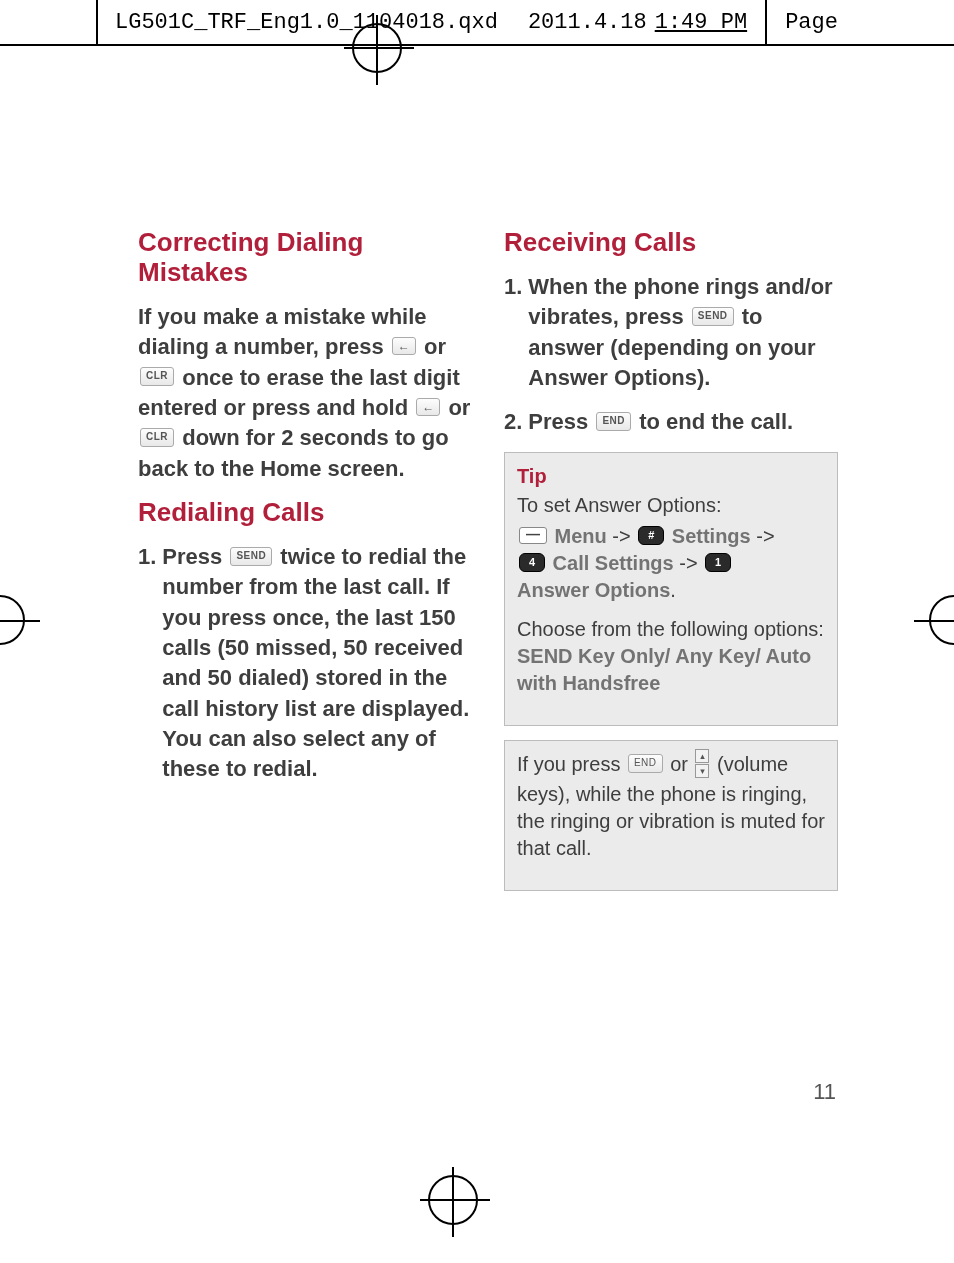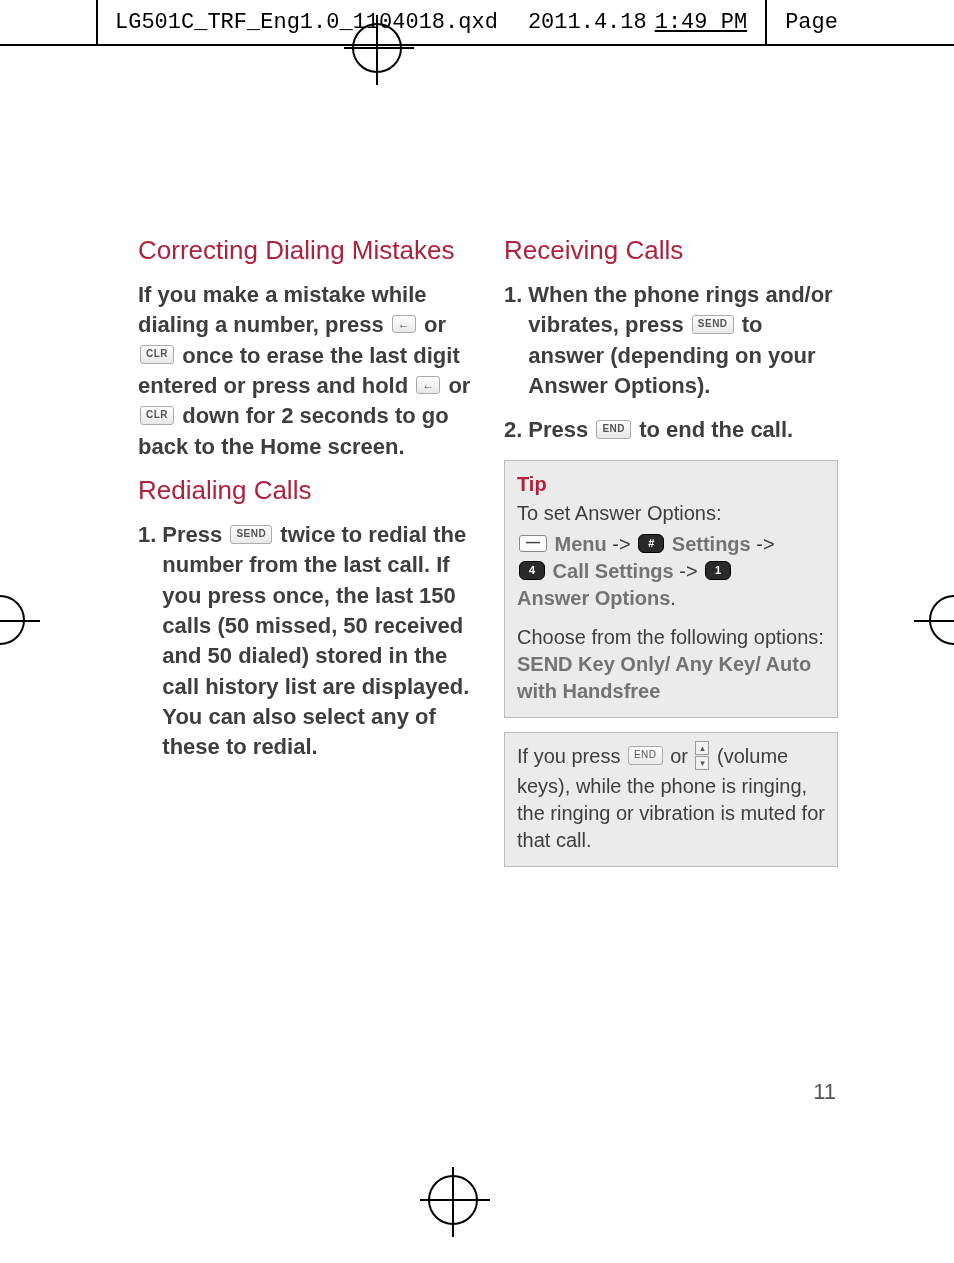--- a/index.html
+++ b/index.html
@@ -79,24 +79,24 @@
     position:absolute;
     left:138px; top:225px;
     width:700px;
     display:flex;
     gap:32px;
   }
   .col { width:334px; }
 
   h2.sec {
     color:#b11f3a;
-    font-weight:400;
+    font-weight:700;
     font-size:26px;
     line-height:1.15;
-    margin:11px 0 14px 0;
+    margin:3px 0 14px 0;
   }
   p.body, .step {
     font-size:22px;
     line-height:1.38;
     color:#3e3e3e;
     margin:0 0 14px 0;
     font-weight:bold;
   }
   ol { list-style:none; padding:0; margin:0; }
   li.step { display:flex; margin-bottom:14px; }
@@ -136,21 +136,21 @@
   }
   .volkeys .vk {
     display:block;width:12px;height:12px;border:1px solid #999;background:#f2f2f2;
     font-size:9px;line-height:12px;text-align:center;color:#555;margin-bottom:1px;
   }
 
   
   .box {
     border:1px solid #bcbcbc;
     background:#ebebeb;
-    padding:10px 12px 12px 12px;
+    padding:10px 12px 28px 12px;
     margin-top:10px;
     font-size:20px;
     line-height:1.35;
     color:#3e3e3e;
   }
   .box + .box { margin-top:14px; }
   .box .label { font-weight:bold; color:#b11f3a; display:block; margin-bottom:2px; font-size:20px;}
   .box .nav { margin:4px 0; }
   .box b { font-weight:bold; color:#737373; }
 

